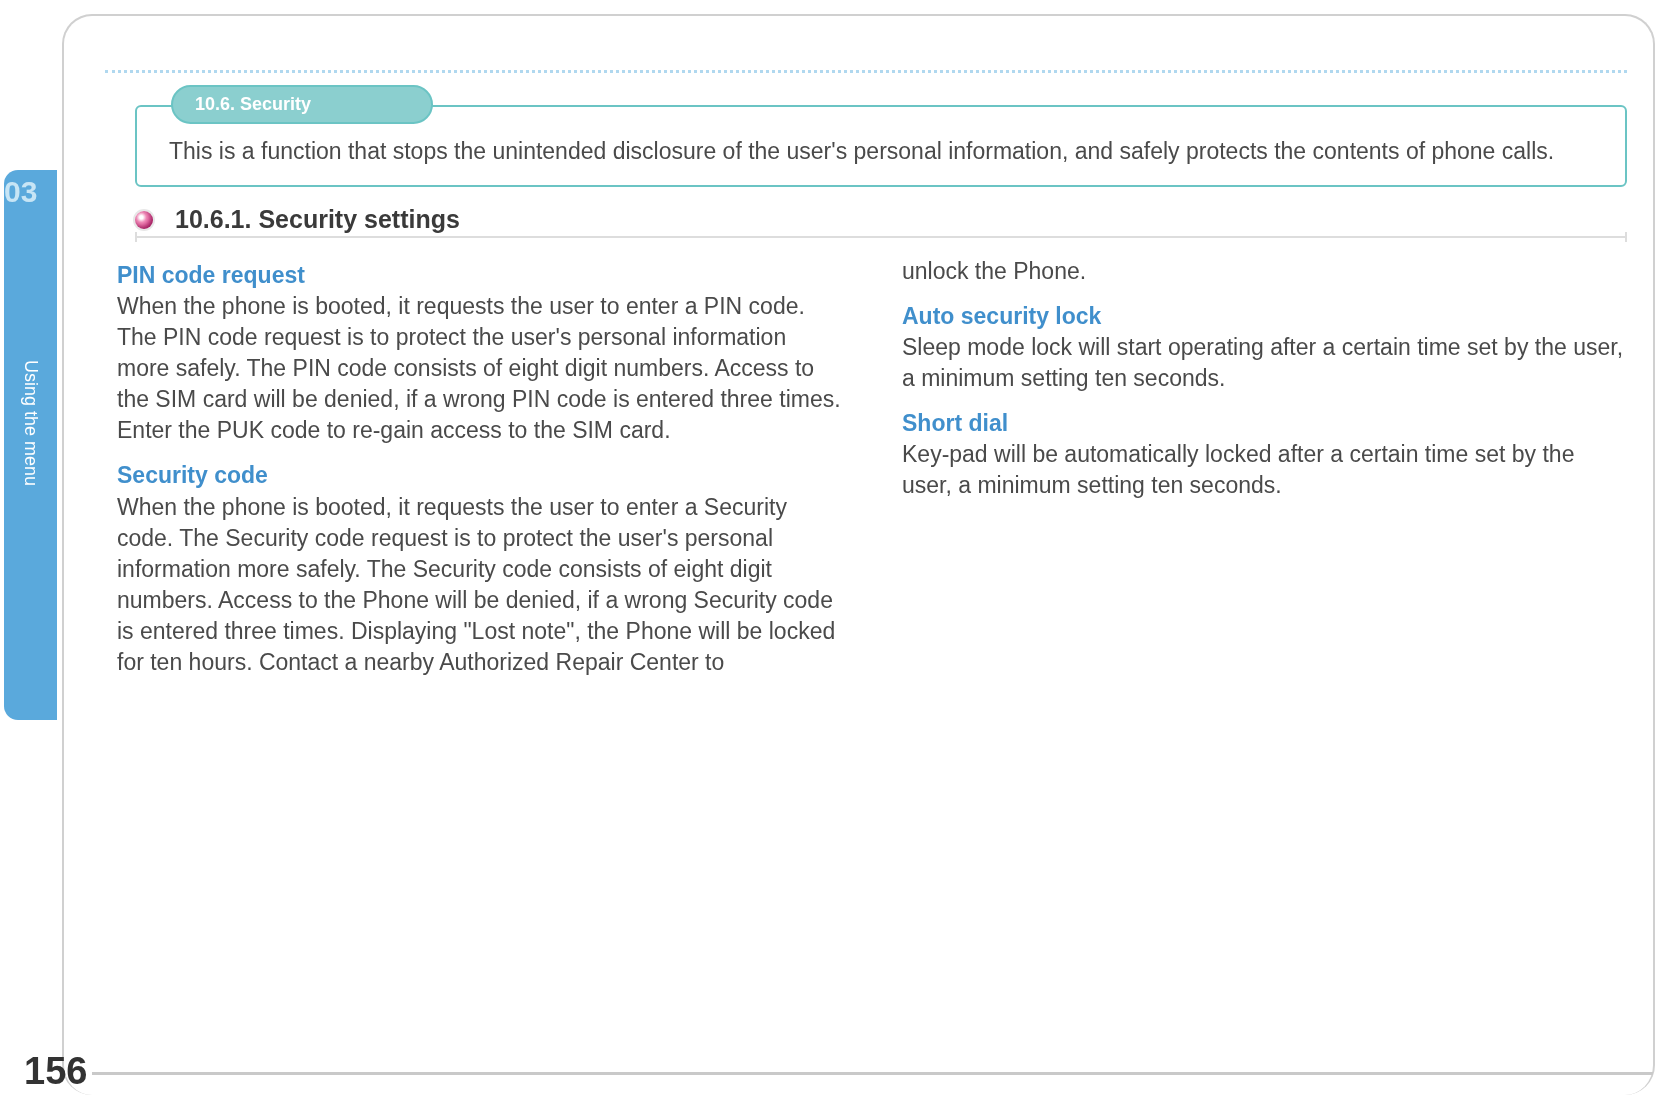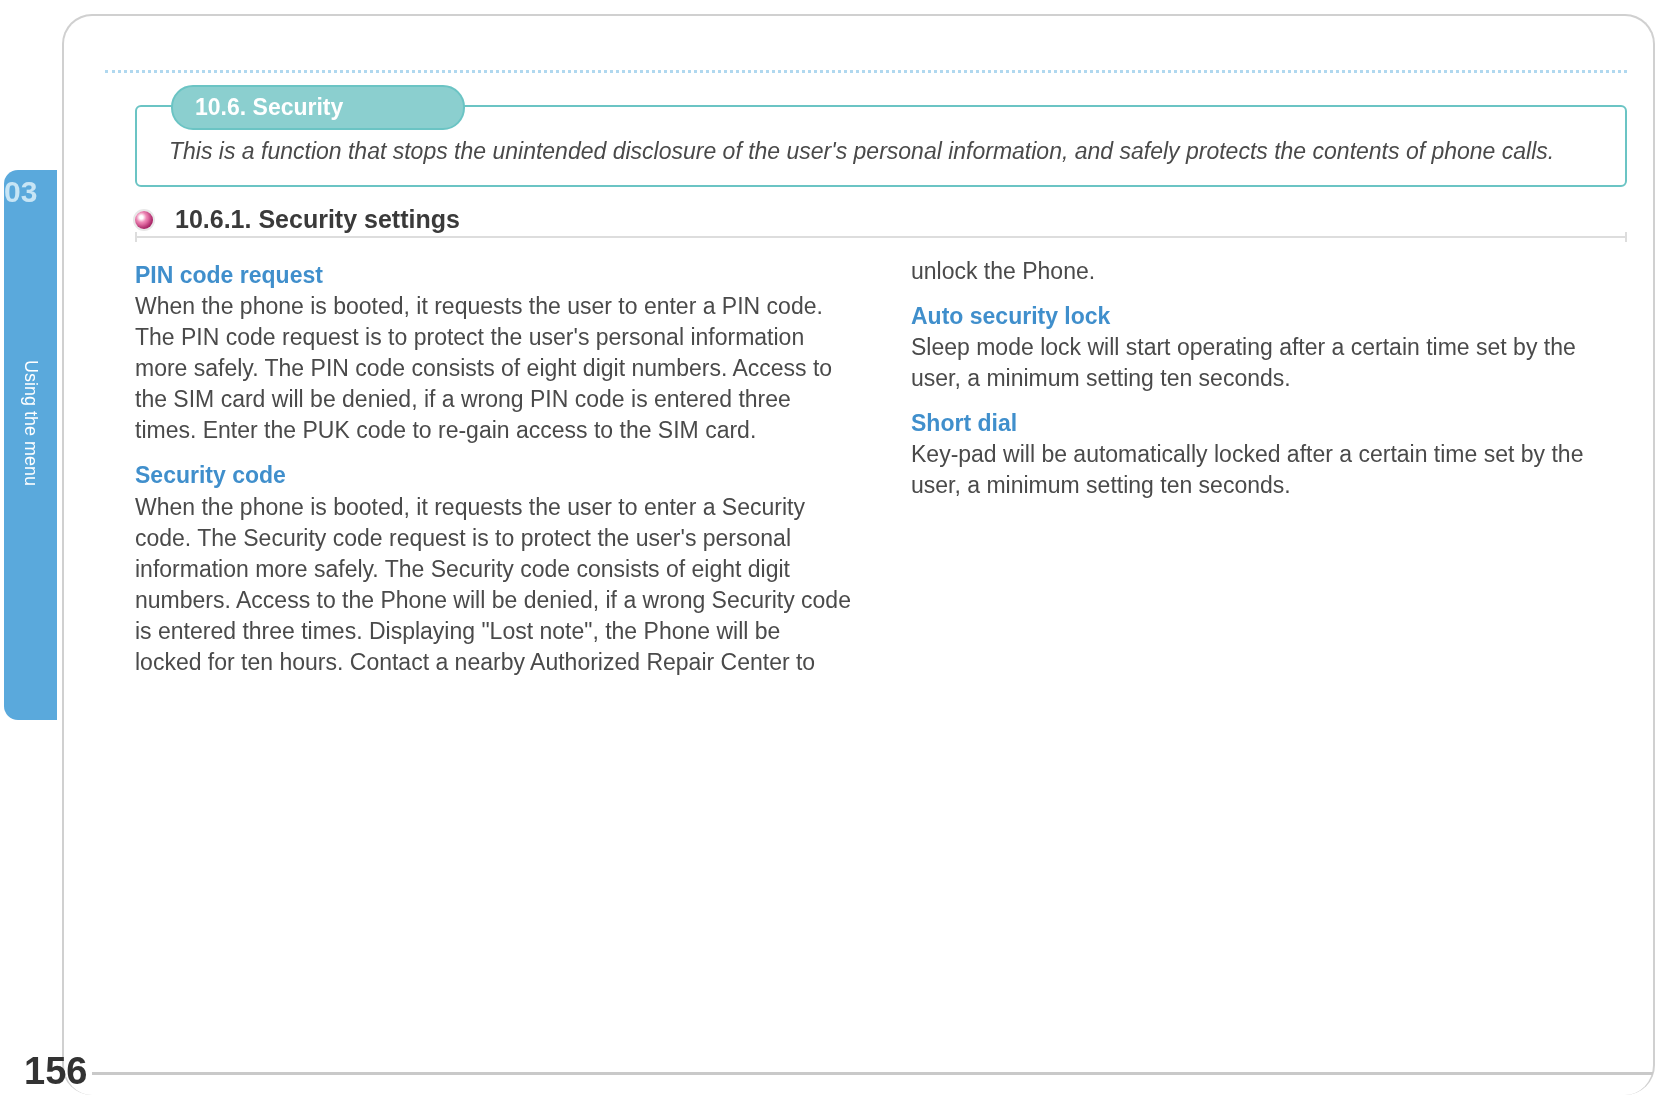--- a/index.html
+++ b/index.html
@@ -85,27 +85,26 @@
     .title-pill {
       position: absolute;
       top: -22px;
       left: 34px;
       background: #8bcfcf;
       border: 2px solid #6bc4c4;
       border-radius: 22px;
       padding: 7px 120px 7px 22px;
       color: #fff;
       font-weight: bold;
-      font-size: 23px;
+      font-size: 18px;
     }
     .title-desc {
       color: #4a4a4a;
       font-size: 23px;
       line-height: 1.4;
-      font-style: italic;
     }
     .subhead {
       margin-left: 30px;
       margin-top: 18px;
       border-bottom: 2px solid #ddd;
       padding-bottom: 2px;
       position: relative;
     }
     .subhead-line {
       display: flex;
@@ -138,21 +137,21 @@
       content: "";
       position: absolute;
       right: 0;
       bottom: -6px;
       height: 10px;
       width: 2px;
       background: #ddd;
     }
     .columns {
       display: flex;
-      margin-left: 30px;
+      margin-left: 12px;
       margin-top: 18px;
       gap: 60px;
     }
     .col {
       flex: 1;
       font-size: 23px;
       color: #4a4a4a;
       line-height: 1.35;
     }
     .blue-head {

